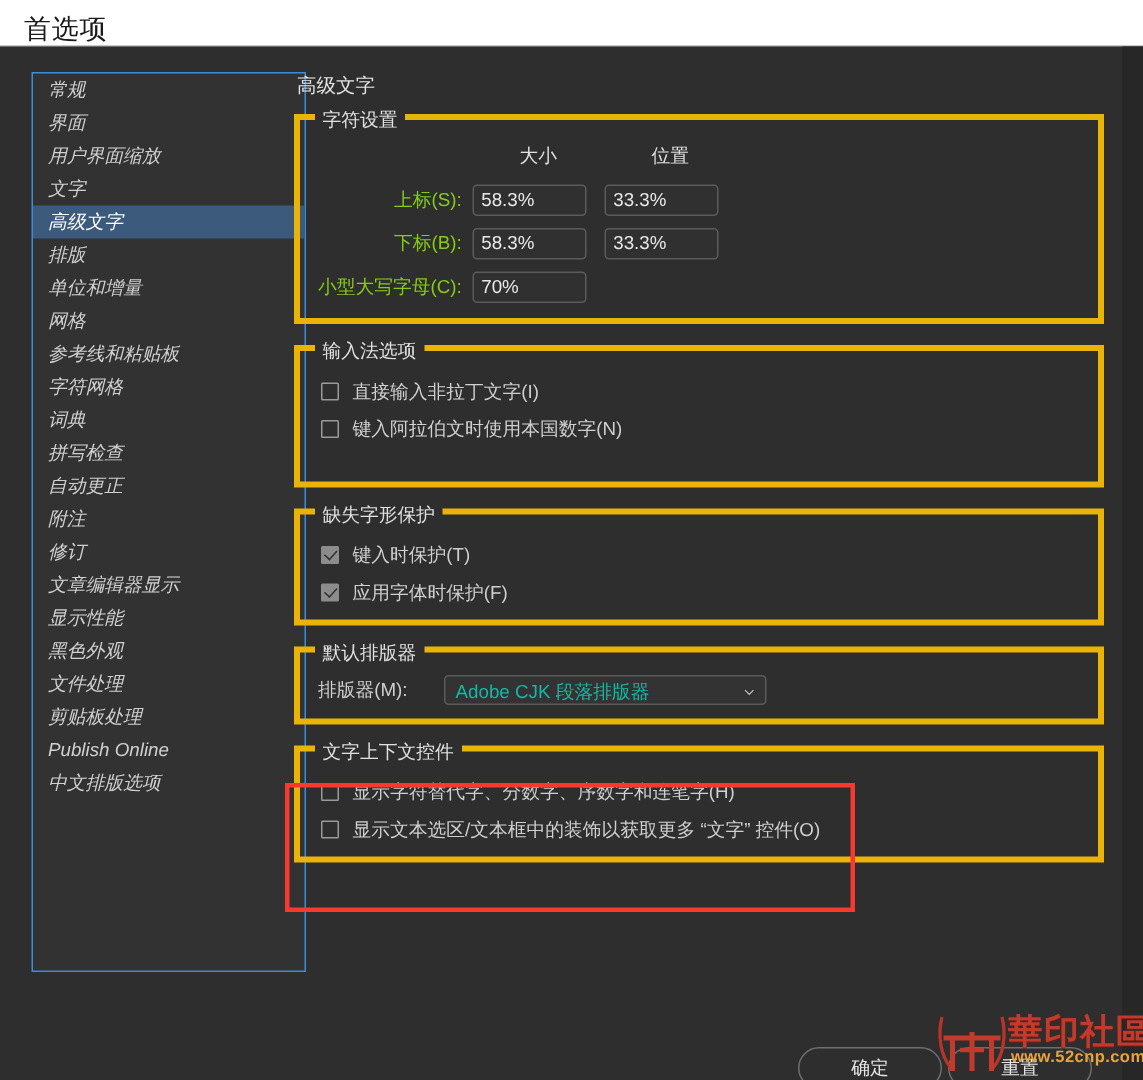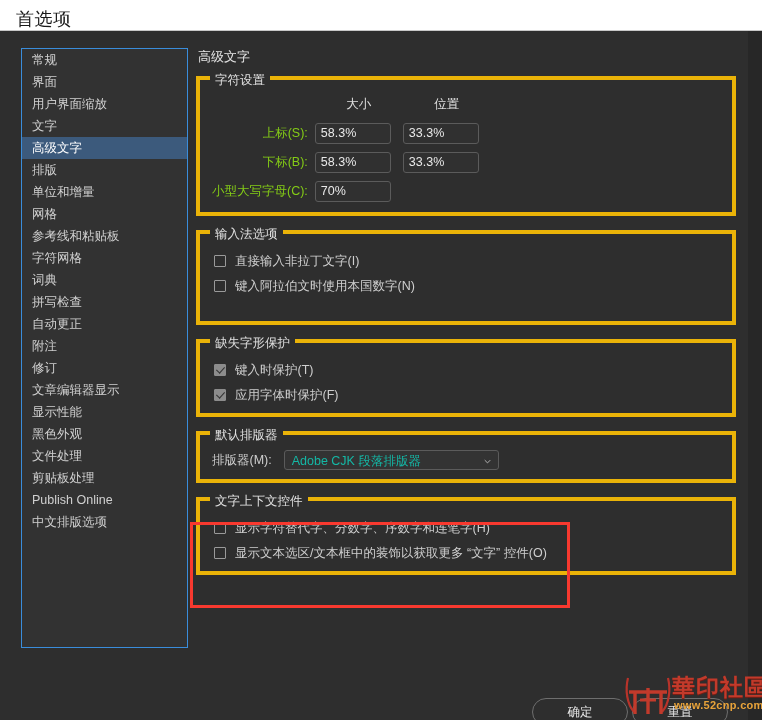--- a/index.html
+++ b/index.html
@@ -57,26 +57,27 @@
     width: 14px;
     height: 689px;
     background: #272727;
   }
 
   
   #sidebar {
     position: absolute;
     left: 21px;
     top: 17px;
-    width: 167px;
+    width: 183px;
     height: 600px;
     background: #323232;
     border: 1px solid #3a8ddb;
     box-sizing: border-box;
     overflow: hidden;
+    font-style: italic;
   }
   .side-item {
     height: 22px;
     line-height: 22px;
     padding-left: 10px;
     font-size: 12.5px;
     color: #d0d0d0;
     white-space: nowrap;
     cursor: default;
   }
@@ -198,21 +199,21 @@
 
   
   .composer-row {
     display: flex;
     align-items: center;
     height: 22px;
   }
   .composer-label {
     font-size: 12.5px;
     color: #cfcfcf;
-    margin-right: 12px;
+    margin-right: 24px;
     white-space: nowrap;
   }
   .select {
     position: relative;
     width: 215px;
     height: 20px;
     line-height: 20px;
     background: #333333;
     border: 1px solid #5b5b5b;
     border-radius: 3px;

